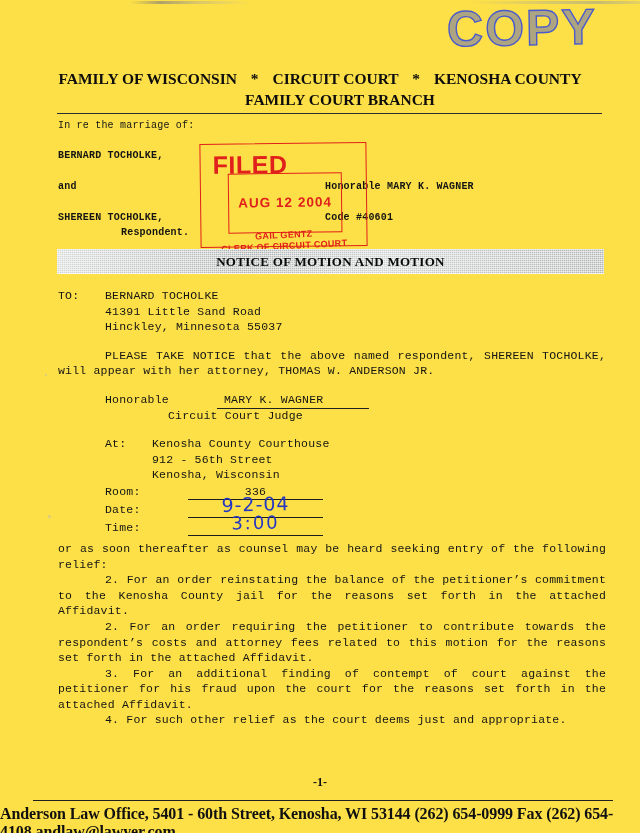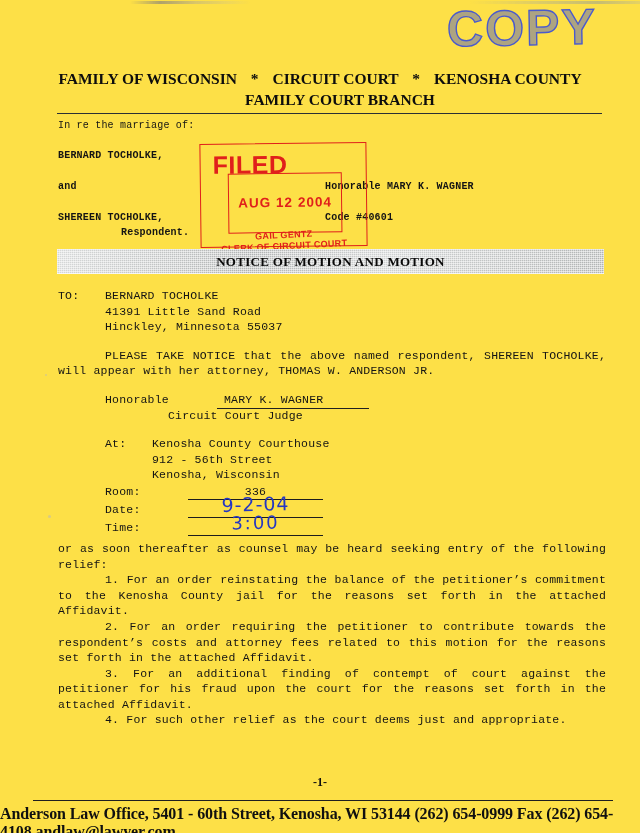--- a/index.html
+++ b/index.html
@@ -391,21 +391,21 @@
     </div>
 
     <div class="field-row">
       <div class="field-label">Time:</div>
       <div class="field-line">
         <div class="hand time">3:00</div>
       </div>
     </div>
 
     <p class="just para" style="margin-top:4px;">or as soon thereafter as counsel may be heard seeking entry of the following relief:</p>
-    <p class="just ind">1. For an order reinstating the balance of the petitioner’s commitment to the Kenosha County jail for the reasons set forth in the attached Affidavit.</p>
+    <p class="just ind">2. For an order reinstating the balance of the petitioner’s commitment to the Kenosha County jail for the reasons set forth in the attached Affidavit.</p>
     <p class="just ind">2. For an order requiring the petitioner to contribute towards the respondent’s costs and attorney fees related to this motion for the reasons set forth in the attached Affidavit.</p>
     <p class="just ind">3. For an additional finding of contempt of court against the petitioner for his fraud upon the court for the reasons set forth in the attached Affidavit.</p>
     <p class="just ind">4. For such other relief as the court deems just and appropriate.</p>
   </div>
 
   <div class="page-number">-1-</div>
   <div class="rule-bottom"></div>
   <div class="footer-text">Anderson Law Office, 5401 - 60th Street, Kenosha, WI 53144   (262) 654-0999  Fax  (262) 654-4108   andlaw@lawyer.com</div>
 
 </div>

